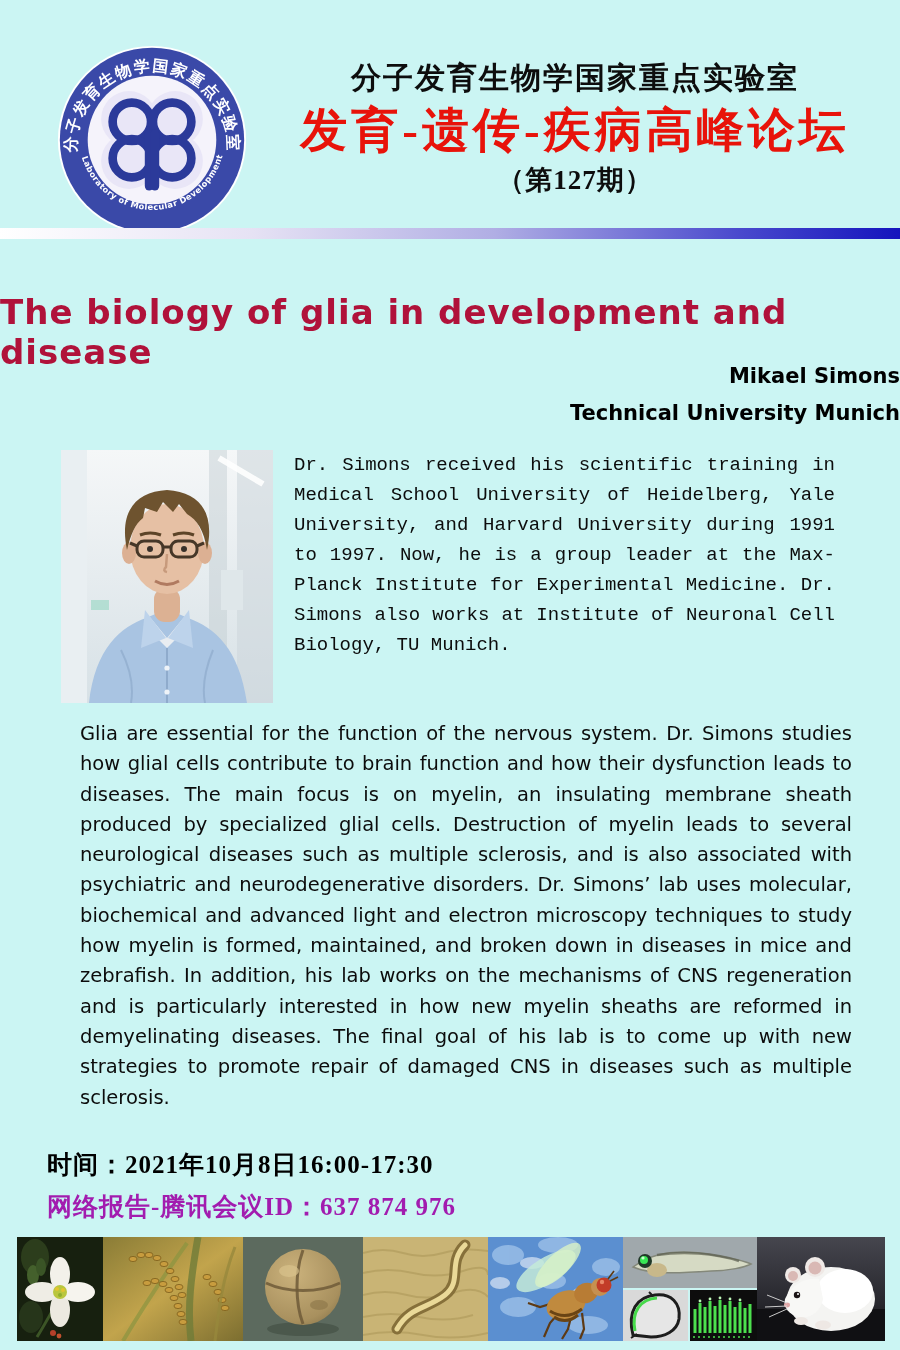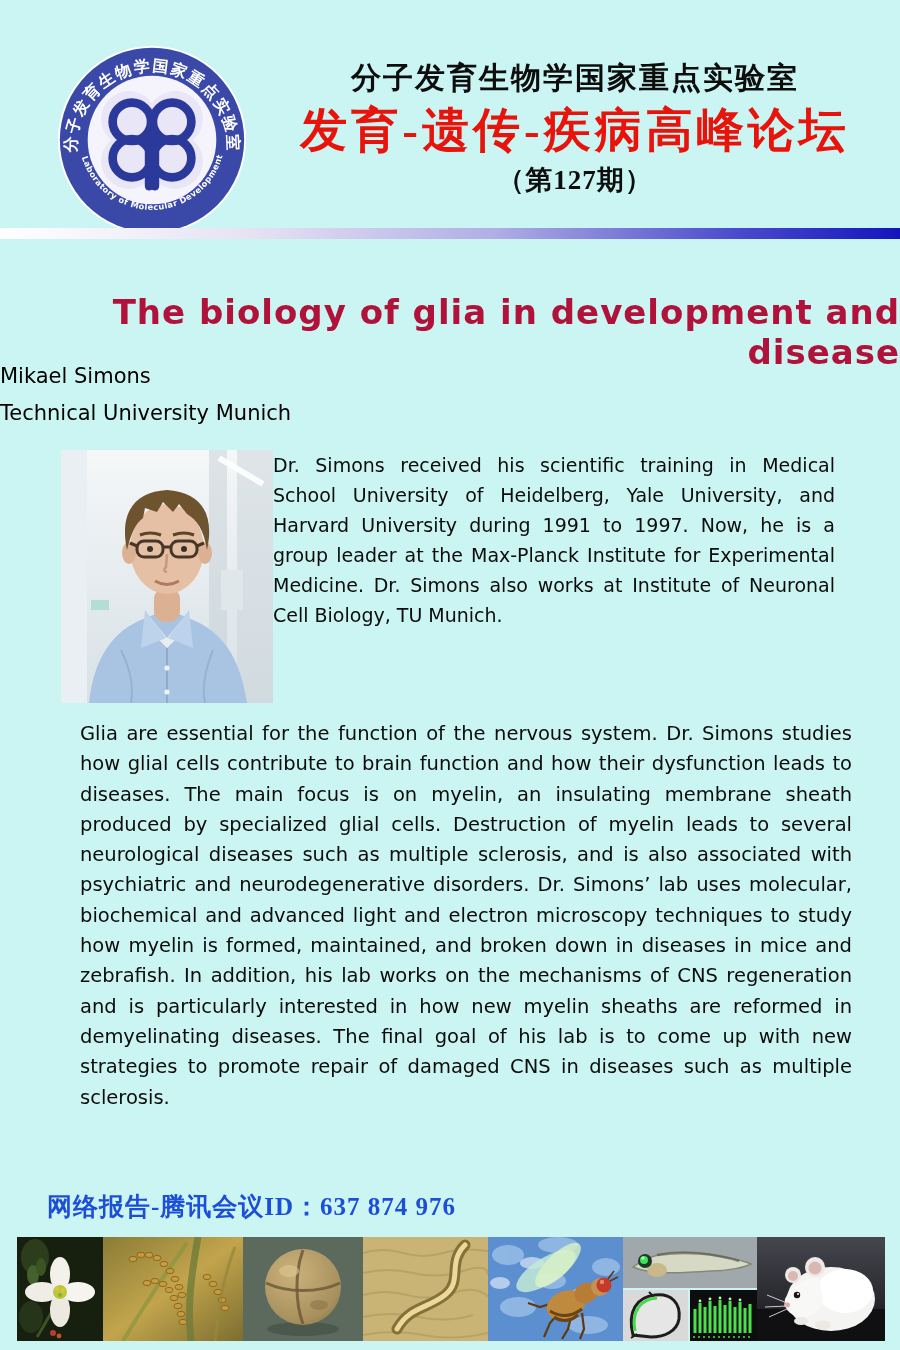--- a/index.html
+++ b/index.html
@@ -22,53 +22,53 @@
   .issue-no{
     font-family:"Liberation Serif","DejaVu Serif",serif;
     font-weight:bold;font-size:27px;color:#0d0d0d;letter-spacing:1px;
   }
   .top-bar{
     position:absolute;left:0;top:228px;width:900px;height:11px;
     background:linear-gradient(90deg,#ffffff 0%,#e6e2f4 28%,#b0aee4 55%,#4a4acd 82%,#1414bd 100%);
   }
   
   .sem-title{
-    position:absolute;left:0;top:292px;width:900px;text-align:right;
+    position:absolute;left:0;top:292px;width:900px;text-align:left;
     font-weight:bold;font-size:34px;letter-spacing:1px;color:#b0123a;
   }
   .speaker{
-    position:absolute;left:0;top:364px;width:900px;text-align:left;
-    font-weight:normal;font-size:21px;color:#000;
+    position:absolute;left:0;top:364px;width:900px;text-align:right;
+    font-weight:bold;font-size:21px;color:#000;
   }
   .affiliation{
-    position:absolute;left:0;top:401px;width:900px;text-align:left;
-    font-weight:normal;font-size:21px;color:#000;
-  }
-  
-  .bio-row{position:absolute;left:61px;top:450px;width:774px;display:flex;}
+    position:absolute;left:0;top:401px;width:900px;text-align:right;
+    font-weight:bold;font-size:21px;color:#000;
+  }
+  
+  .bio-row{position:absolute;left:61px;top:450px;width:774px;display:flex;gap:21px;font-family:Liberation Mono, monospace;}
   .photo{flex:0 0 212px;width:212px;height:253px;}
   .photo svg{display:block;width:212px;height:253px;}
   .bio-text{
     flex:1;font-size:19px;line-height:30px;text-align:justify;color:#0c0c0c;
   }
   
   .abstract{
     position:absolute;left:64px;top:719px;width:772px;
     font-size:19.5px;line-height:30.3px;text-align:justify;color:#0c0c0c;margin-left:16px;
   }
   
   .time-line{
     position:absolute;left:47px;top:1148px;
     font-family:"Liberation Serif","DejaVu Serif",serif;
     font-weight:bold;font-size:25px;color:#000;letter-spacing:1px;
   }
   .meeting-line{
     position:absolute;left:47px;top:1190px;
     font-family:"Liberation Serif","DejaVu Serif",serif;
-    font-weight:bold;font-size:25px;color:#1d4ed8;letter-spacing:1px;
+    font-weight:bold;font-size:25px;color:#a21caf;letter-spacing:1px;
   }
   
   .strip{position:absolute;left:17px;top:1237px;width:868px;height:104px;display:flex;}
   .strip .panel{height:104px;}
   .strip svg{display:block;height:104px;}
   .p1{width:86px}.p2{width:140px}.p3{width:120px}.p4{width:125px}
   .p5{width:135px}.p6{width:134px}.p7{width:128px}
 </style>
 </head>
 <body>
@@ -172,20 +172,21 @@
 
         <path d="M 106,104 L 105,117 Q 101,121 106,122" stroke="#c79a7c" stroke-width="2.5" fill="none"></path>
         <path d="M 94,131 Q 106,138 118,131" stroke="#b07a60" stroke-width="3" fill="none"></path>
       </svg>
     </div>
     <div class="bio-text">Dr. Simons received his scientific training in Medical School University of Heidelberg, Yale University, and Harvard University during 1991 to 1997. Now, he is a group leader at the Max-Planck Institute for Experimental Medicine. Dr. Simons also works at Institute of Neuronal Cell Biology, TU Munich.</div>
   </div>
 
   <div class="abstract">Glia are essential for the function of the nervous system. Dr. Simons studies how glial cells contribute to brain function and how their dysfunction leads to diseases. The main focus is on myelin, an insulating membrane sheath produced by specialized glial cells. Destruction of myelin leads to several neurological diseases such as multiple sclerosis, and is also associated with psychiatric and neurodegenerative disorders. Dr. Simons’ lab uses molecular, biochemical and advanced light and electron microscopy techniques to study how myelin is formed, maintained, and broken down in diseases in mice and zebrafish. In addition, his lab works on the mechanisms of CNS regeneration and is particularly interested in how new myelin sheaths are reformed in demyelinating diseases. The final goal of his lab is to come up with new strategies to promote repair of damaged CNS in diseases such as multiple sclerosis.</div>
 
+  <div class="time-line">时间：2021年10月8日16:00-17:30</div>
   <div class="meeting-line">网络报告-腾讯会议ID：637 874 976</div>
 
   <div class="strip">
 
     <div class="panel p1">
       <svg viewBox="0 0 86 104" width="86" height="104">
         <rect width="86" height="104" fill="#17200f"></rect>
         <ellipse cx="18" cy="20" rx="14" ry="18" fill="#2c3d1c"></ellipse>
         <ellipse cx="14" cy="80" rx="12" ry="16" fill="#26351a"></ellipse>
         <path d="M 20,100 C 30,84 36,72 43,60" stroke="#3c5526" stroke-width="3" fill="none"></path>

